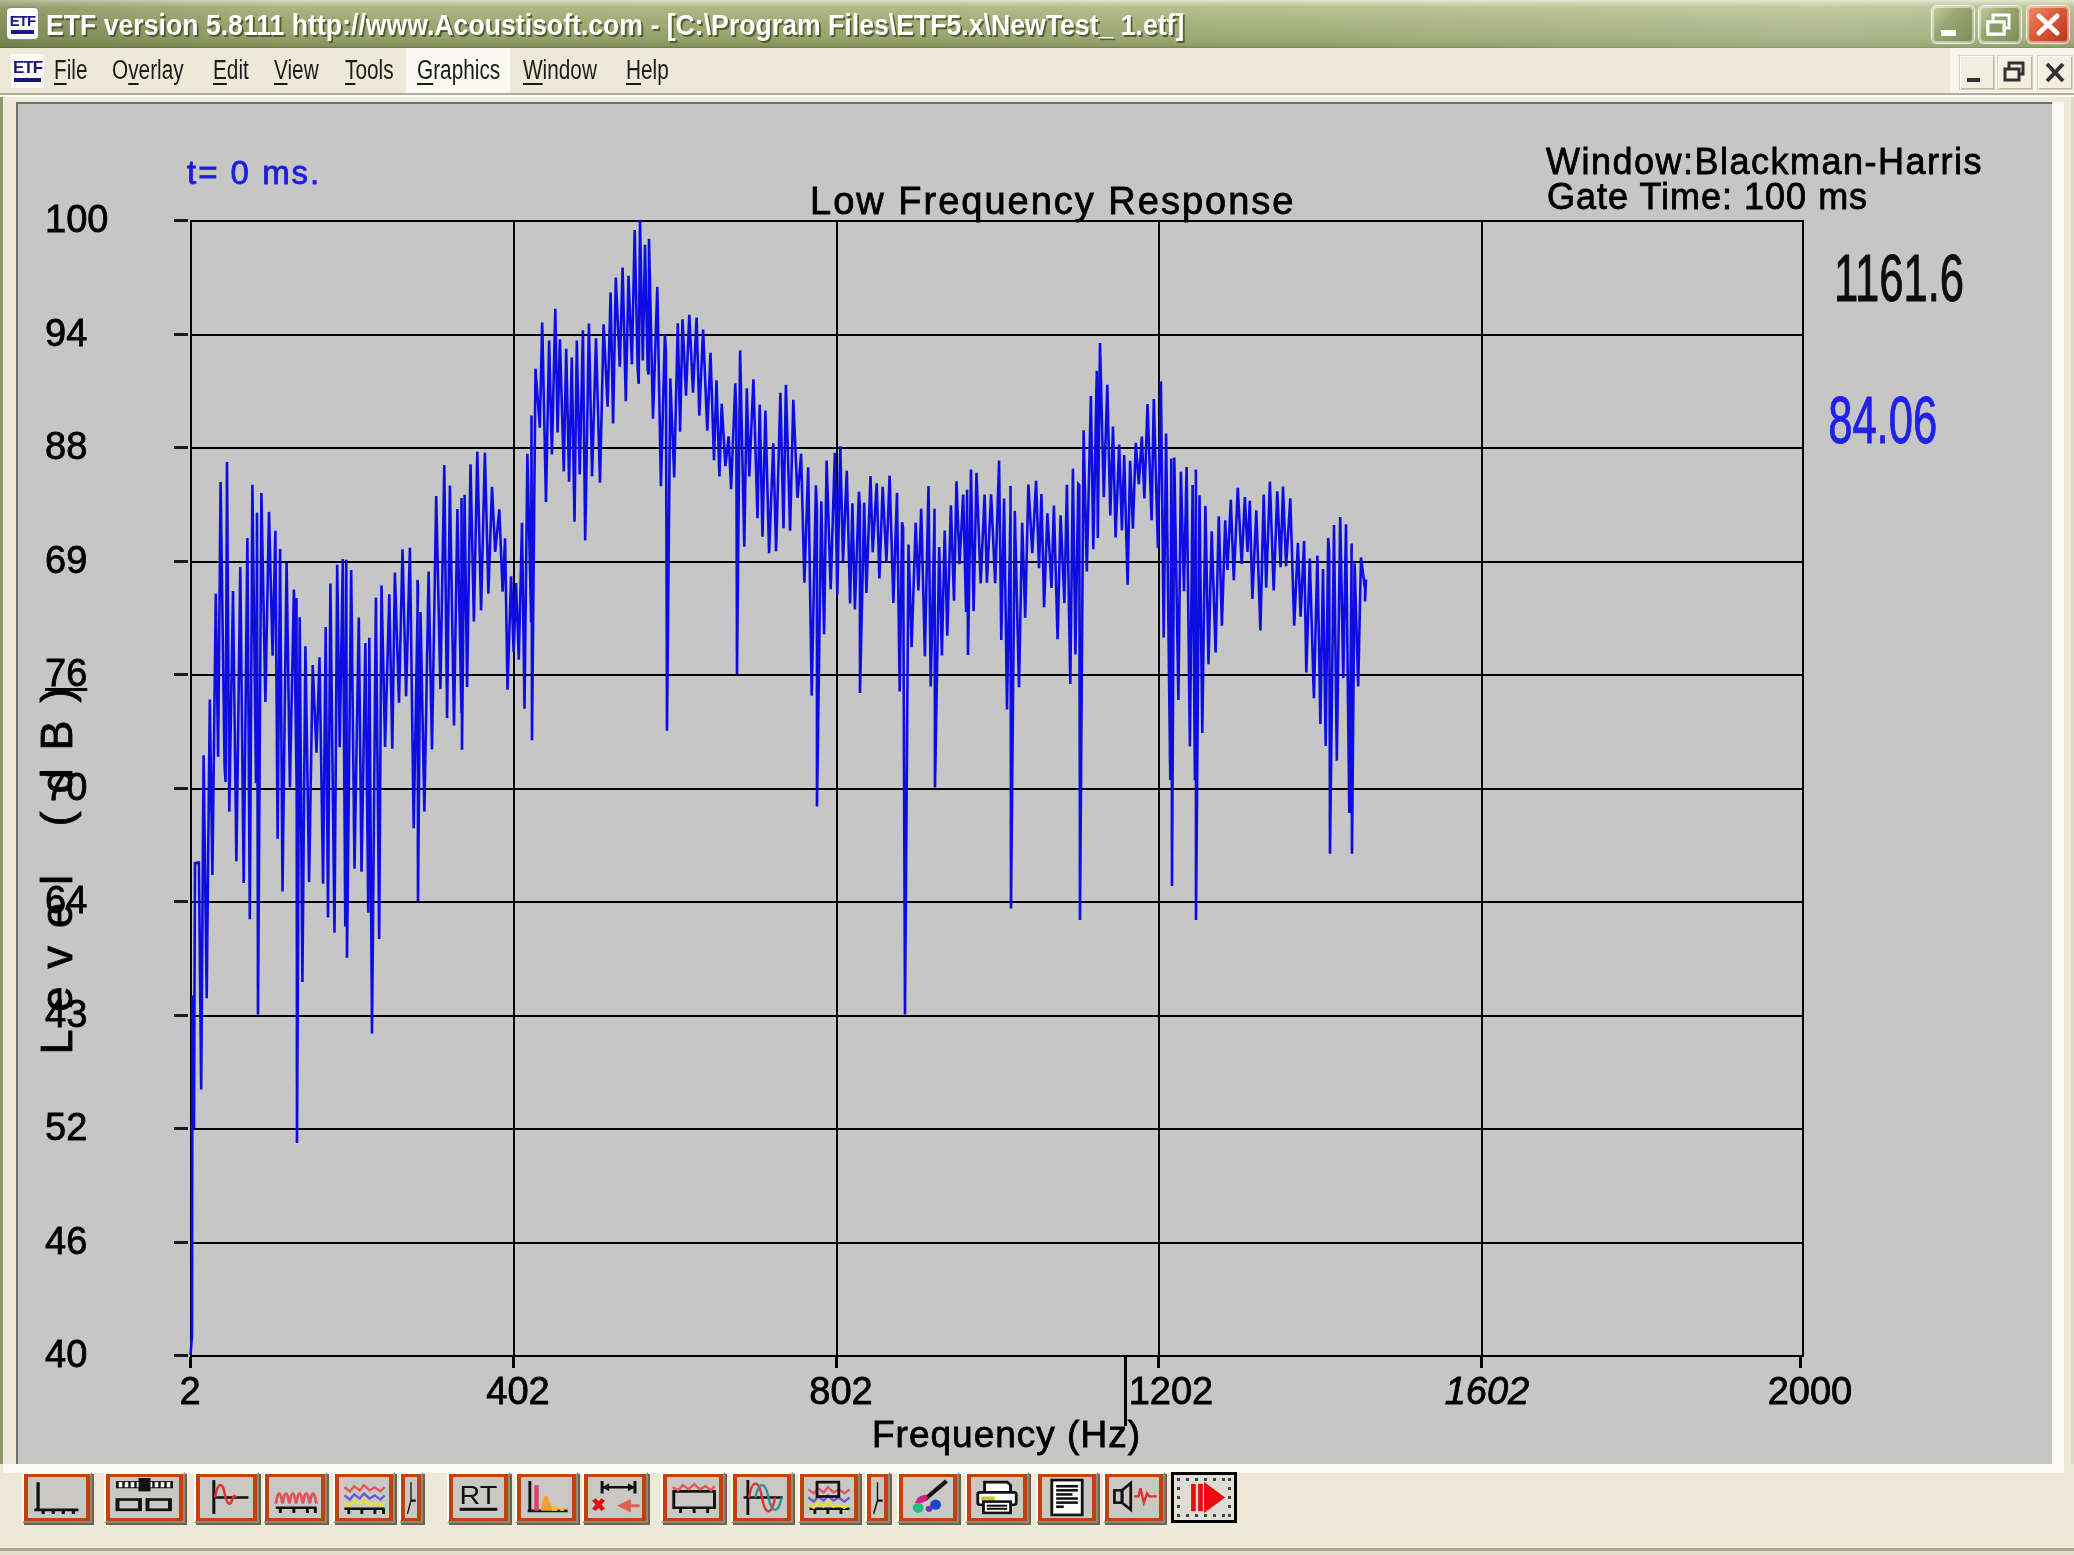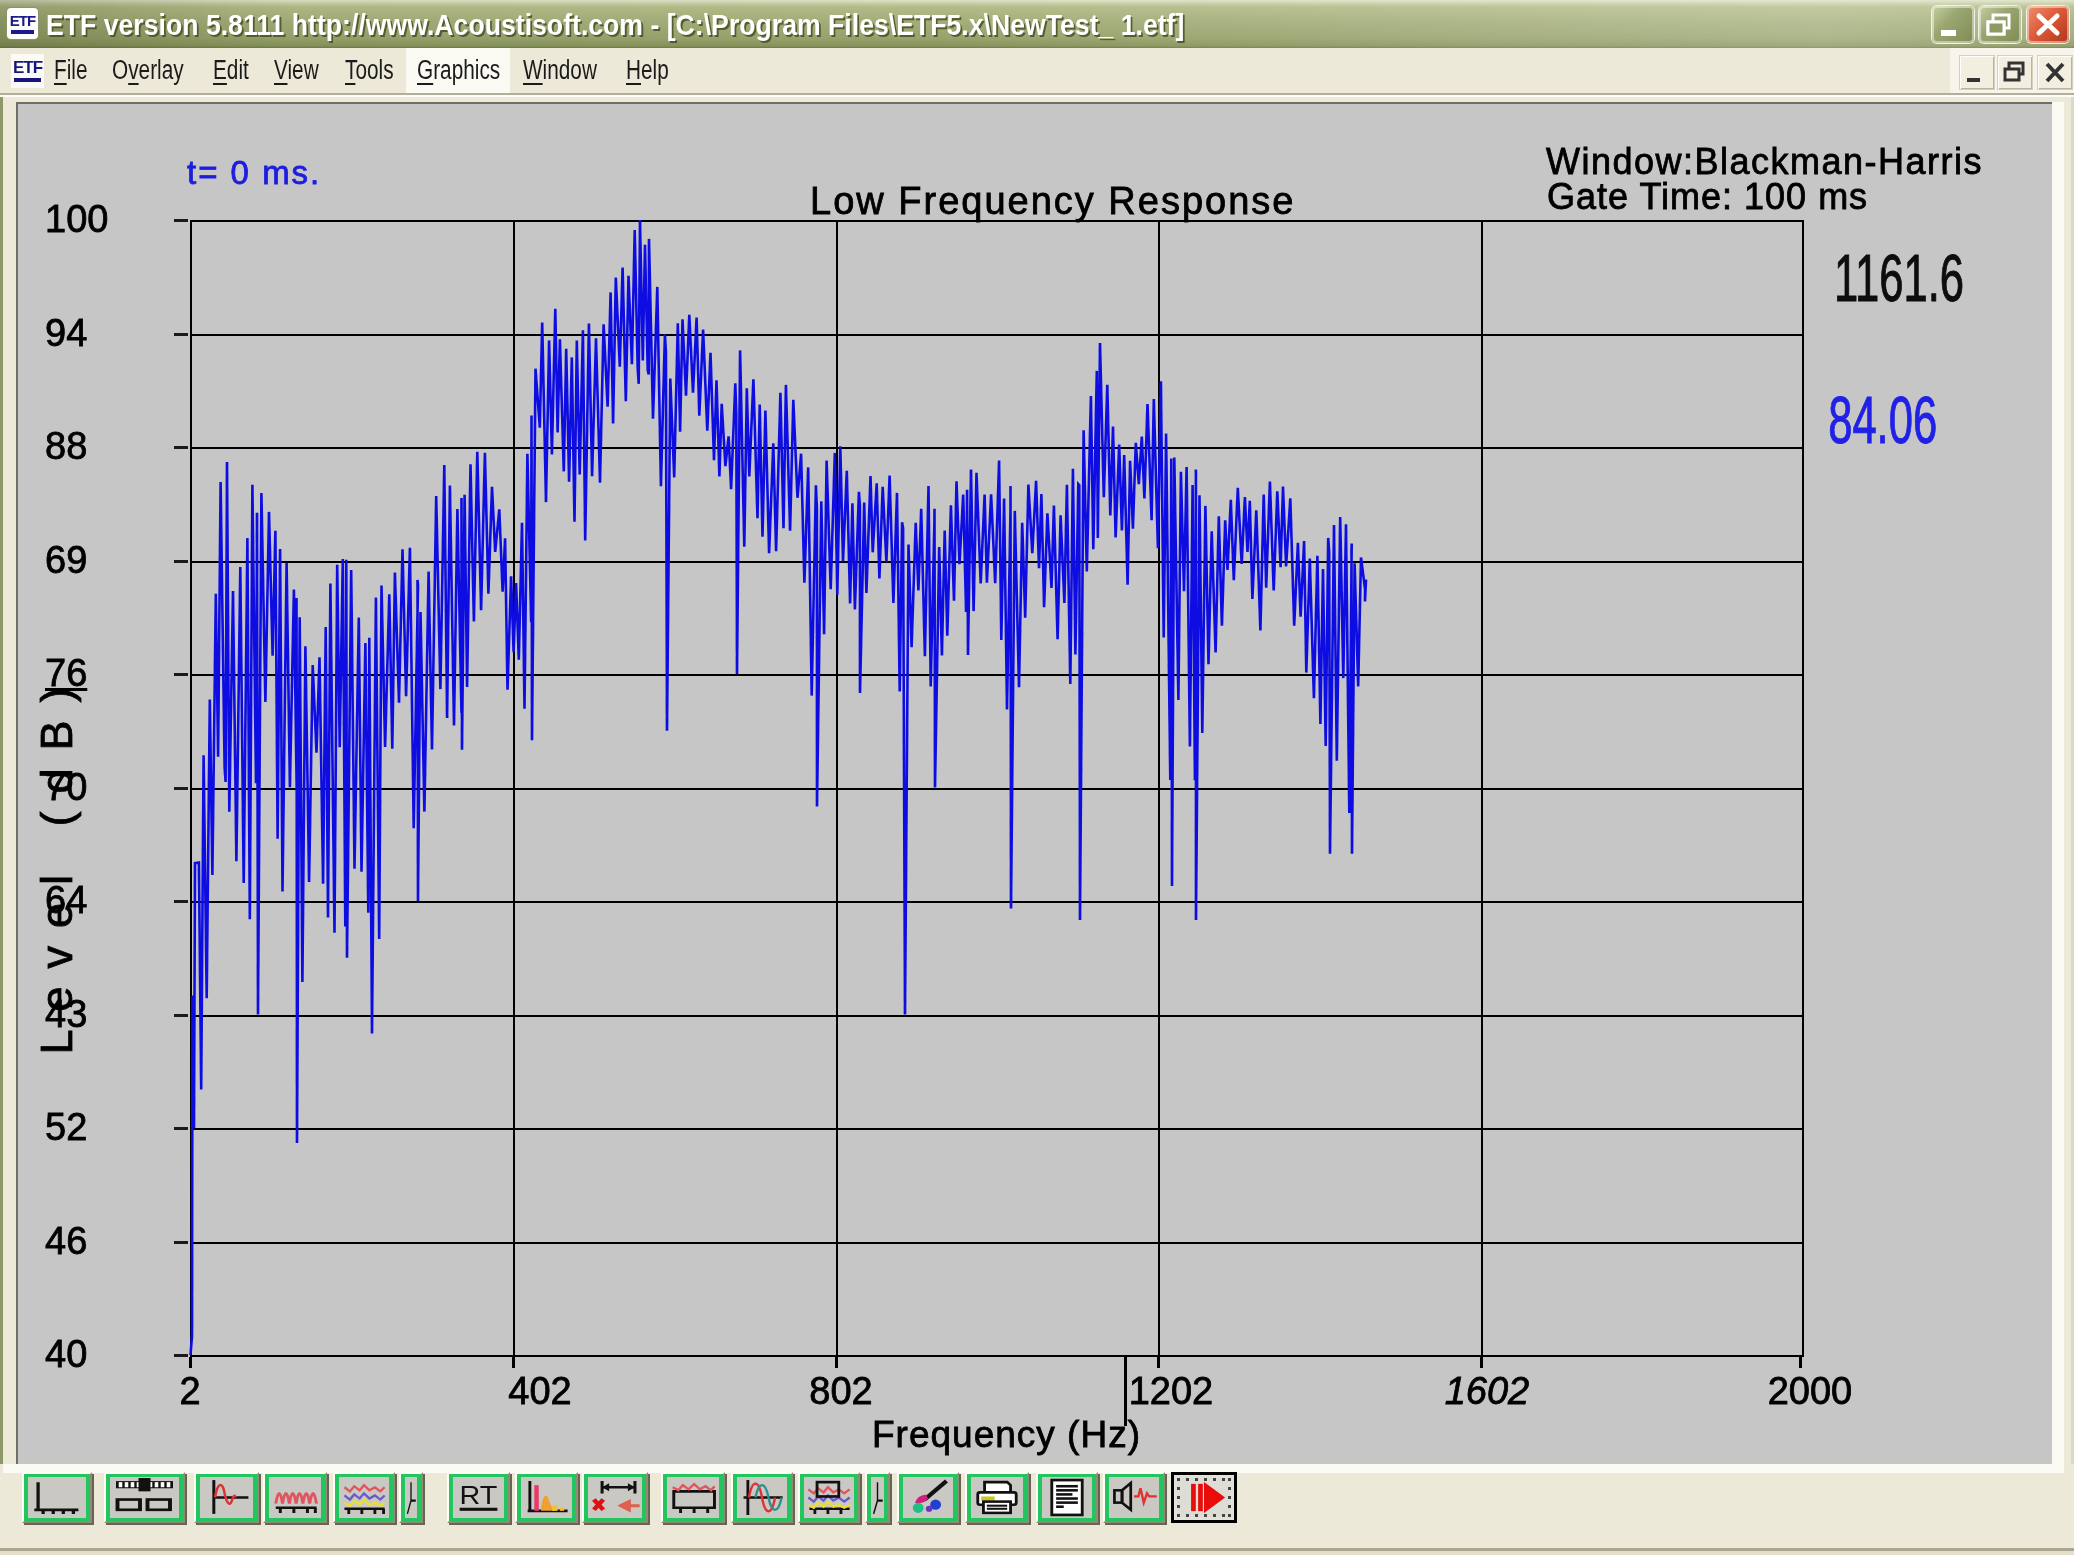--- a/index.html
+++ b/index.html
@@ -63,21 +63,21 @@
 #tms{left:187px;top:110px;font-size:33px;color:#1d1de0;letter-spacing:2px;margin-top:44px;-webkit-text-stroke:0.8px #1d1de0;}
 #charttitle{left:810px;top:180px;width:460px;text-align:center;font-size:38px;color:#000;letter-spacing:2px;white-space:nowrap;-webkit-text-stroke:0.8px #000;}
 #wininfo1{left:1546px;top:141px;font-size:36px;color:#000;letter-spacing:1.5px;white-space:nowrap;-webkit-text-stroke:0.8px #000;}
 #wininfo2{left:1547px;top:176px;font-size:36px;color:#000;letter-spacing:1px;white-space:nowrap;-webkit-text-stroke:0.8px #000;}
 #num1{right:110px;top:240px;font-size:66px;color:#0d0d0d;-webkit-text-stroke:1px #0d0d0d;transform:scaleX(0.66);transform-origin:100% 50%;}
 #num2{right:137px;top:382px;font-size:66px;color:#2020e8;-webkit-text-stroke:1px #2020e8;transform:scaleX(0.66);transform-origin:100% 50%;}
 
 
 #toolbar{left:0;top:1464px;width:2074px;height:91px;background:#ECE9D8;}
 #toolbar .wstrip{left:3px;top:0px;width:2061px;height:9px;background:#fbfbf4;}
-.tbtn{top:1472px;height:51px;background:#22c55e;
+.tbtn{top:1472px;height:51px;background:#c2410c;
  border-top:2px solid #fffef6;border-left:2px solid #fffef6;
  border-right:2px solid #8f8b77;border-bottom:2px solid #8f8b77;
  box-shadow:2px 2px 0 #676453;}
 .tbtn .inner{position:absolute;left:4px;top:3px;right:4px;bottom:3px;background:#C9C8C3;}
 .tbtn svg{position:absolute;left:0;top:0;width:100%;height:100%;}
 #btn18{border:3px solid #000;background:#E2E2DA;box-shadow:none;}
 #btn18 .inner{left:3px;top:3px;right:3px;bottom:3px;background:#DDDDD5;
  background-image:repeating-linear-gradient(0deg,#444 0 3px,transparent 3px 9px),repeating-linear-gradient(90deg,#444 0 3px,transparent 3px 9px),repeating-linear-gradient(0deg,#444 0 3px,transparent 3px 9px),repeating-linear-gradient(90deg,#444 0 3px,transparent 3px 9px);
  background-size:3px 100%,100% 3px,3px 100%,100% 3px;
  background-position:0 0,0 0,100% 0,0 100%;background-repeat:no-repeat;}
@@ -186,21 +186,21 @@
 <div class="abs ydash" style="top:1240.5px;"></div>
 <div class="abs ylab" style="left:45px;top:1333.0px;">40</div>
 <div class="abs ydash" style="top:1354.0px;"></div>
 <div class="abs xtick" style="left:189px;"></div>
 <div class="abs xtick" style="left:512px;"></div>
 <div class="abs xtick" style="left:835px;"></div>
 <div class="abs xtick" style="left:1157px;"></div>
 <div class="abs xtick" style="left:1480px;"></div>
 <div class="abs xtick" style="left:1799px;"></div>
 <div class="abs xlab" style="left:130px;">2</div>
-<div class="abs xlab" style="left:480px;">402</div>
+<div class="abs xlab" style="left:458px;">402</div>
 <div class="abs xlab" style="left:781px;">802</div>
 <div class="abs xlab" style="left:1111px;">1202</div>
 <div class="abs xlab" style="left:1427px;font-style:italic;">1602</div>
 <div class="abs xlab" style="left:1750px;">2000</div>
 <svg class="abs" style="left:0;top:0;" width="2074" height="1555" viewBox="0 0 2074 1555">
   <defs>
       <filter id="sb" x="-2%" y="-2%" width="104%" height="104%">
         <feGaussianBlur stdDeviation="0.35"></feGaussianBlur>
       </filter>
     </defs>

